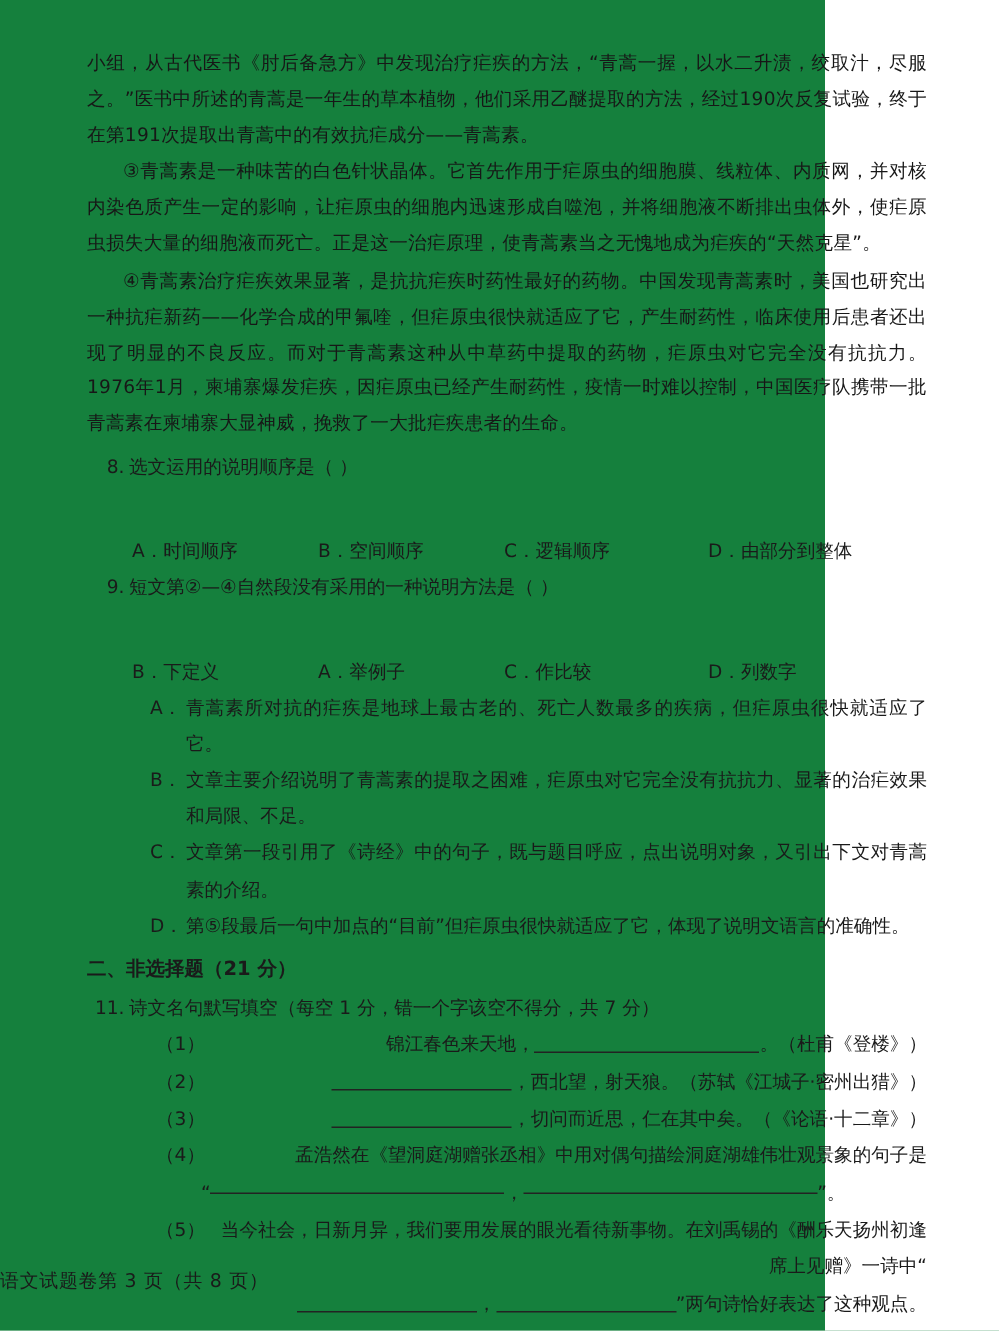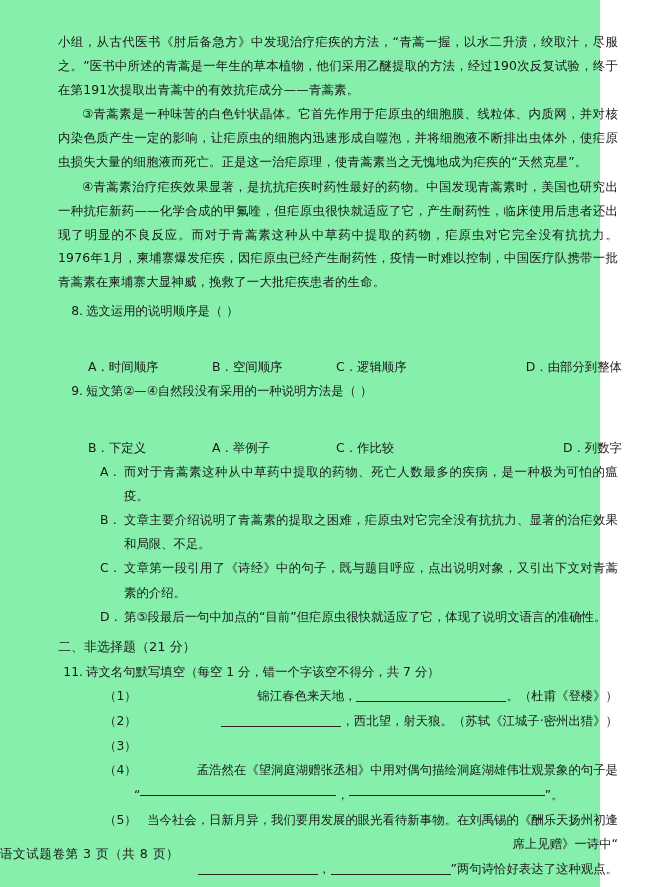--- a/index.html
+++ b/index.html
@@ -11,23 +11,23 @@
     width: 666px;
     height: 887px;
     font-family: "DejaVu Sans", "Liberation Sans", sans-serif;
     color: #1a1a1a;
     position: relative;
     overflow: hidden;
   }
   .page {
     position: absolute;
     left: 0; top: 0;
-    width: 600px;
+    width: 550px;
     height: 887px;
-    background: #86efac;
+    background: #15803d;
   }
   .sheet {
     position: absolute;
     left: 58px;
     top: 30px;
     width: 560px;
     height: 830px;
   }
   .para {
     font-size: 12.4px;
@@ -62,39 +62,39 @@
     line-height: 1.95;
     padding-left: 30px;
     margin-top: 32px;
   }
   .opts .opt {
     flex: 0 0 auto;
   }
   .opt-a { width: 124px; }
   .opt-b { width: 124px; }
   .opt-c { width: 136px; }
-  .opt-d { width: 150px; text-align: right; }
+  .opt-d { width: 150px; }
 
   .sub-opt {
     display: flex;
     font-size: 12.4px;
     line-height: 1.95;
     padding-left: 42px;
   }
   .sub-opt .lab {
     flex: 0 0 24px;
   }
   .sub-opt .val {
     flex: 1 1 auto;
     text-align: justify;
     text-justify: inter-ideograph;
   }
   .section-title {
     font-size: 13px;
-    font-weight: normal;
+    font-weight: bold;
     line-height: 2.1;
     margin-top: 4px;
   }
   .fill-row {
     display: flex;
     font-size: 12.4px;
     line-height: 1.98;
     padding-left: 46px;
   }
   .fill-row .lab {
@@ -166,21 +166,21 @@
         <span class="opt opt-b">B．下定义</span>
         <span class="opt opt-a">A．举例子</span>
         <span class="opt opt-c">C．作比较</span>
         <span class="opt opt-d">D．列数字</span>
       </div>
     </div>
 
     <div>
       <div class="sub-opt">
         <span class="lab">A．</span>
-        <span class="val">而对于青蒿素这种从中草药中提取的药物、死亡人数最多的疾病，是一种极为可怕的瘟疫。</span>
+        <span class="val">青蒿素所对抗的疟疾是地球上最古老的、死亡人数最多的疾病，但疟原虫很快就适应了它。</span>
       </div>
       <div class="sub-opt">
         <span class="lab">B．</span>
         <span class="val">文章主要介绍说明了青蒿素的提取之困难，疟原虫对它完全没有抗抗力、显著的治疟效果和局限、不足。</span>
       </div>
       <div class="sub-opt">
         <span class="lab">C．</span>
         <span class="val">文章第一段引用了《诗经》中的句子，既与题目呼应，点出说明对象，又引出下文对青蒿素的介绍。</span>
       </div>
       <div class="sub-opt">
@@ -206,20 +206,23 @@
 
       <div class="fill-row">
         <span class="lab">（2）</span>
         <span class="val">
           <span class="blank b-mid"></span><span>，西北望，射天狼。（苏轼《江城子·密州出猎》）</span>
         </span>
       </div>
 
       <div class="fill-row">
         <span class="lab">（3）</span>
+        <span class="val">
+          <span class="blank b-mid"></span><span>，切问而近思，仁在其中矣。（《论语·十二章》）</span>
+        </span>
       </div>
 
       <div class="fill-row">
         <span class="lab">（4）</span>
         <span class="val">孟浩然在《望洞庭湖赠张丞相》中用对偶句描绘洞庭湖雄伟壮观景象的句子是</span>
       </div>
       <div class="quote-line">
         <span>“</span>
           <span class="blank b-xl"></span>
           <span>，</span>

